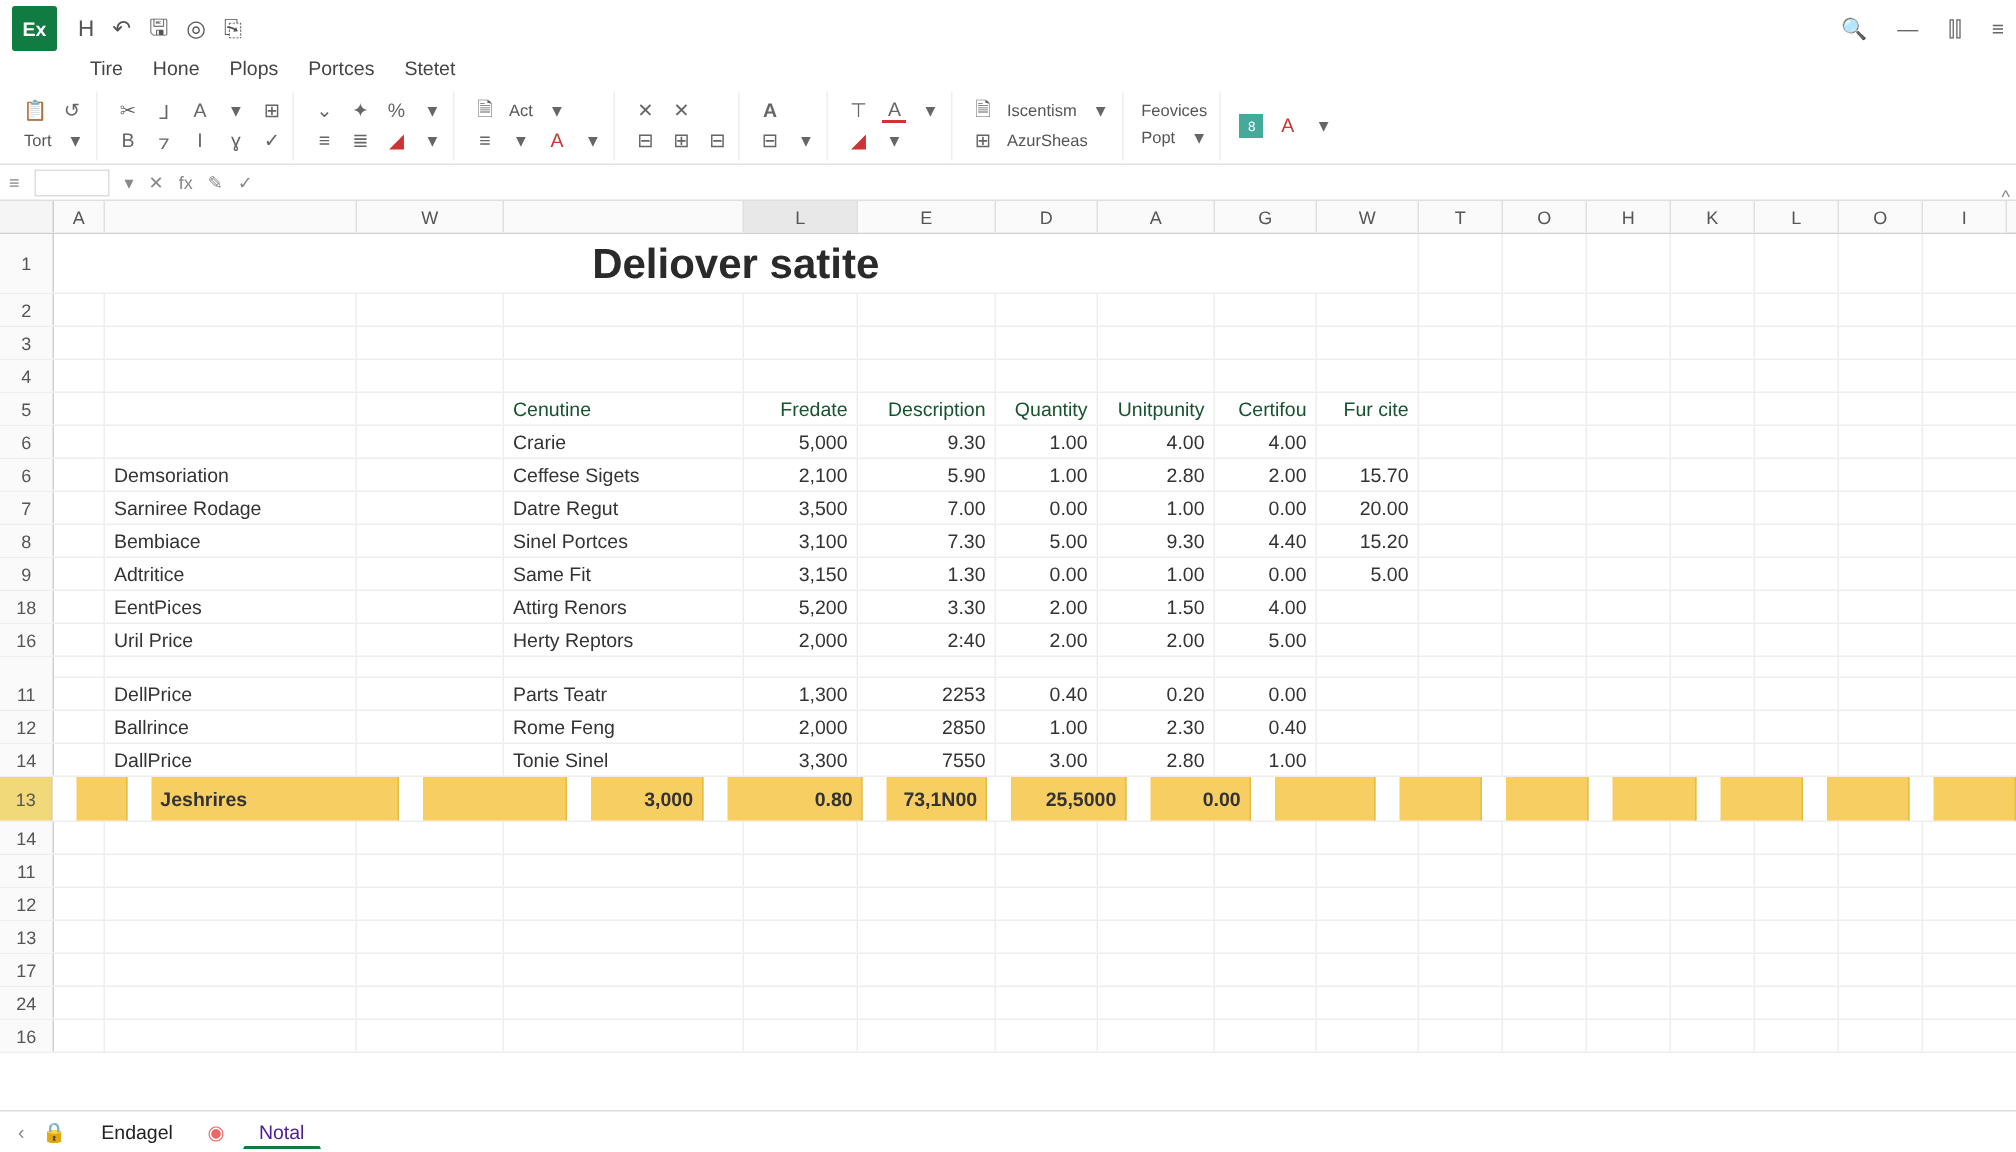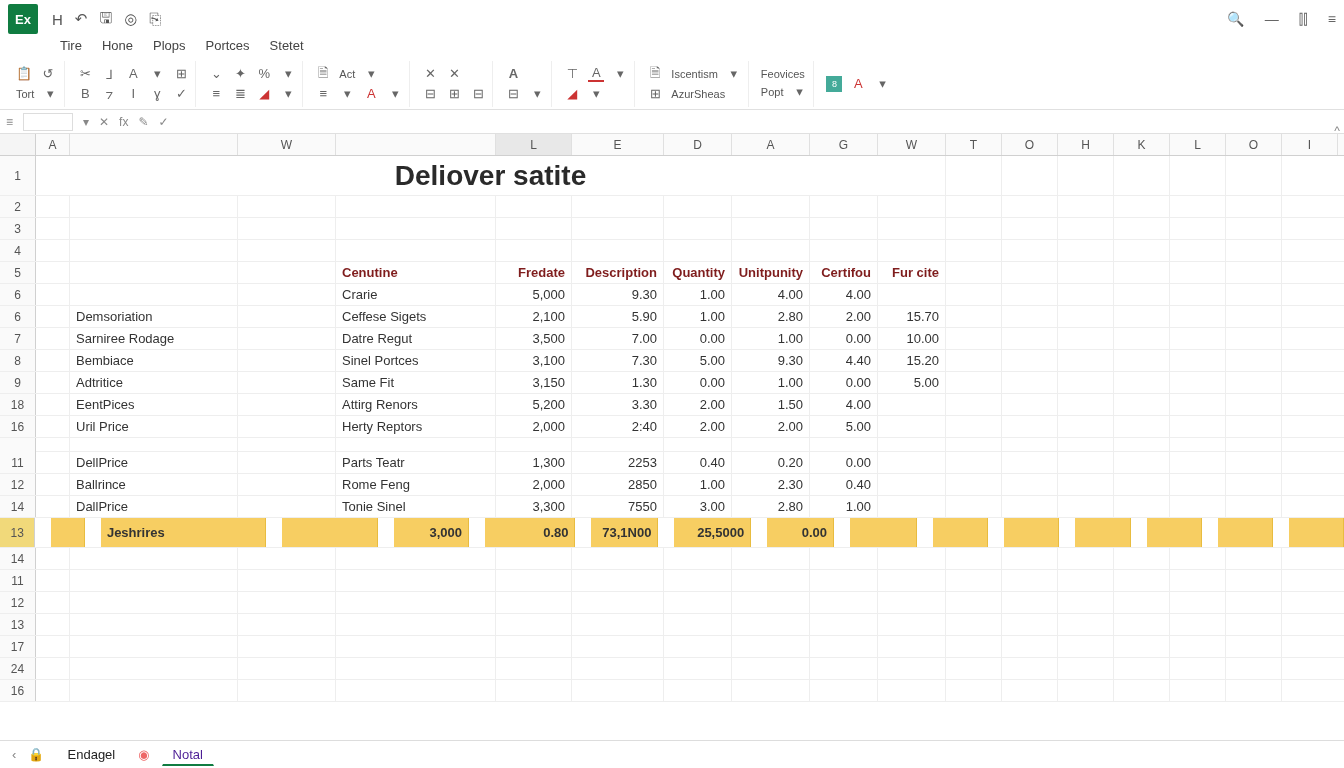--- a/index.html
+++ b/index.html
@@ -37,21 +37,21 @@
 .colhead.sel { background: #e8e8e8; }
 
 .body-rows { height: 590px; overflow: hidden; }
 .row-line { display: flex; height: 22px; border-bottom: 1px solid #eee; }
 .row-line.tall { height: 40px; }
 .row-line.space { height: 14px; }
 .rowhead { width: 36px; border-right: 1px solid #d0d0d0; background: #fafafa; display: flex; align-items: center; justify-content: center; font-size: 12px; color: #555; }
 .rowhead.sel { background: #f1d97a; }
 .cell { border-right: 1px solid #eee; display: flex; align-items: center; padding: 0 6px; font-size: 13px; color: #333; overflow: hidden; white-space: nowrap; }
 .cell.num { justify-content: flex-end; }
-.cell.hdr { font-weight: 700; color: #7f1d1d; }
+.cell.hdr { font-weight: 400; color: #14532d; }
 .cell.title { font-size: 28px; font-weight: 700; color: #2a2a2a; justify-content: center; }
 .row-line.hl .cell { background: #f7ce62; font-weight: 600; border-right-color: #e8bc40; margin-left: 16px; }
 
 
 .cA { width: 34px; }
 .cB { width: 168px; }
 .cW1 { width: 98px; }
 .cI { width: 160px; }
 .cL { width: 76px; }
 .cE { width: 92px; }
@@ -375,21 +375,21 @@
         <div class="rowhead">7</div>
         <div class="cell cA"></div>
         <div class="cell cB">Sarniree Rodage</div>
         <div class="cell cW1"></div>
         <div class="cell cI">Datre Regut</div>
         <div class="cell cL num">3,500</div>
         <div class="cell cE num">7.00</div>
         <div class="cell cD num">0.00</div>
         <div class="cell cA2 num">1.00</div>
         <div class="cell cG num">0.00</div>
-        <div class="cell cW2 num">10.00</div>
+        <div class="cell cW2 num">20.00</div>
         <div class="cell cRest"></div>
         <div class="cell cRest"></div>
         <div class="cell cRest"></div>
         <div class="cell cRest"></div>
         <div class="cell cRest"></div>
         <div class="cell cRest"></div>
       </div>
       <div class="row-line">
         <div class="rowhead">8</div>
         <div class="cell cA"></div>

